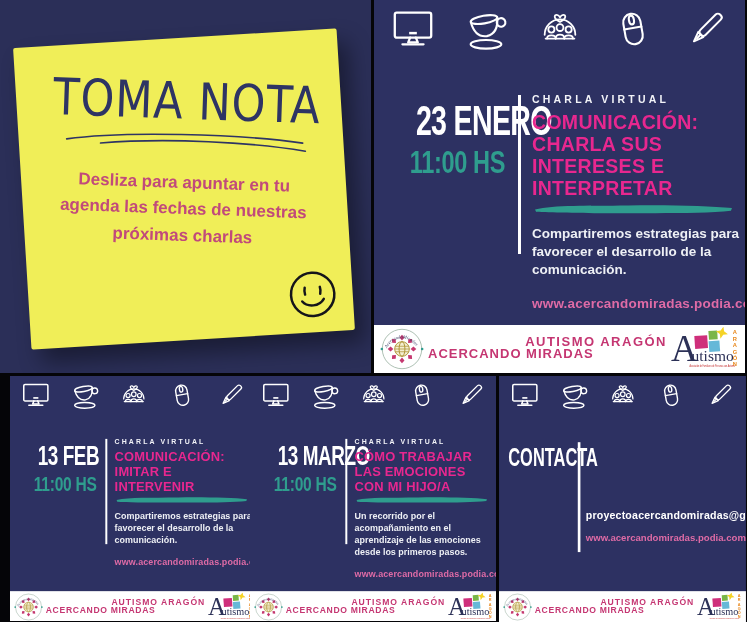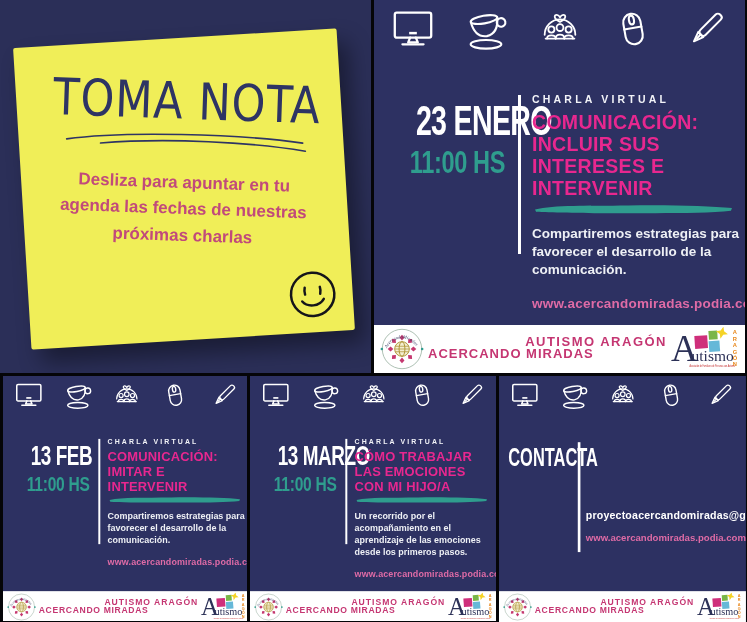--- a/index.html
+++ b/index.html
@@ -46,21 +46,21 @@
   .f-acercando-logo{position:absolute;left:6px;top:2px;width:44px;height:44px;}
   .f-brand-left{position:absolute;left:54px;top:21px;font-size:13px;font-weight:bold;
                 color:#c53672;letter-spacing:1px;}
   .f-brand-right{position:absolute;right:78px;top:9px;font-size:13px;font-weight:bold;
                  color:#c53672;letter-spacing:1.5px;}
   .f-autismo-logo{position:absolute;right:6px;top:2px;width:68px;height:44px;}
 
   
   .scale-wrap{position:absolute;overflow:hidden;}
   .scale-wrap>.talk,.scale-wrap>.contact{transform:scale(.662);transform-origin:0 0;}
-  #w-talk2{left:3px;top:376px;width:244px;height:245px;}
+  #w-talk2{left:10px;top:376px;width:244px;height:245px;}
   #w-talk3{left:250px;top:376px;width:246px;height:245px;}
   #w-contact{left:499px;top:376px;width:248px;height:266px;}
   #p-talk1{left:374px;top:0;width:371px;height:373px;}
 
   
   .contact{position:absolute;left:0;top:0;width:373px;height:373px;background:#2d3162;}
   .contact-head{position:absolute;left:14px;top:102px;font-size:40px;font-weight:bold;color:#fff;
                 white-space:nowrap;line-height:1;transform:scaleX(.62);transform-origin:0 50%;}
   .contact-line{position:absolute;left:119px;top:100px;width:4px;height:166px;background:#fff;}
   .contact-email{position:absolute;left:131px;top:202px;font-size:16px;font-weight:bold;
@@ -206,21 +206,21 @@
           <use href="#i-pen"></use>
         </svg>
     </div>
     <div class="date-block">
       <div class="talk-date">23 ENERO</div>
       <div class="talk-time">11:00 HS</div>
     </div>
     <div class="v-divider"></div>
     <div class="talk-content">
       <div class="kicker">CHARLA VIRTUAL</div>
-      <div class="talk-title">COMUNICACIÓN: INCLUIR SUS INTERESES E INTERVENIR</div>
+      <div class="talk-title">COMUNICACIÓN: CHARLA SUS INTERESES E INTERPRETAR</div>
       <svg class="brush">
           <use href="#i-brush"></use>
         </svg>
       <div class="talk-desc">Compartiremos estrategias para favorecer el desarrollo de la comunicación.</div>
       <div class="talk-url">www.acercandomiradas.podia.com</div>
     </div>
     <div class="footer">
       <svg class="f-acercando-logo">
           <use href="#logo-acercando"></use>
         </svg>

